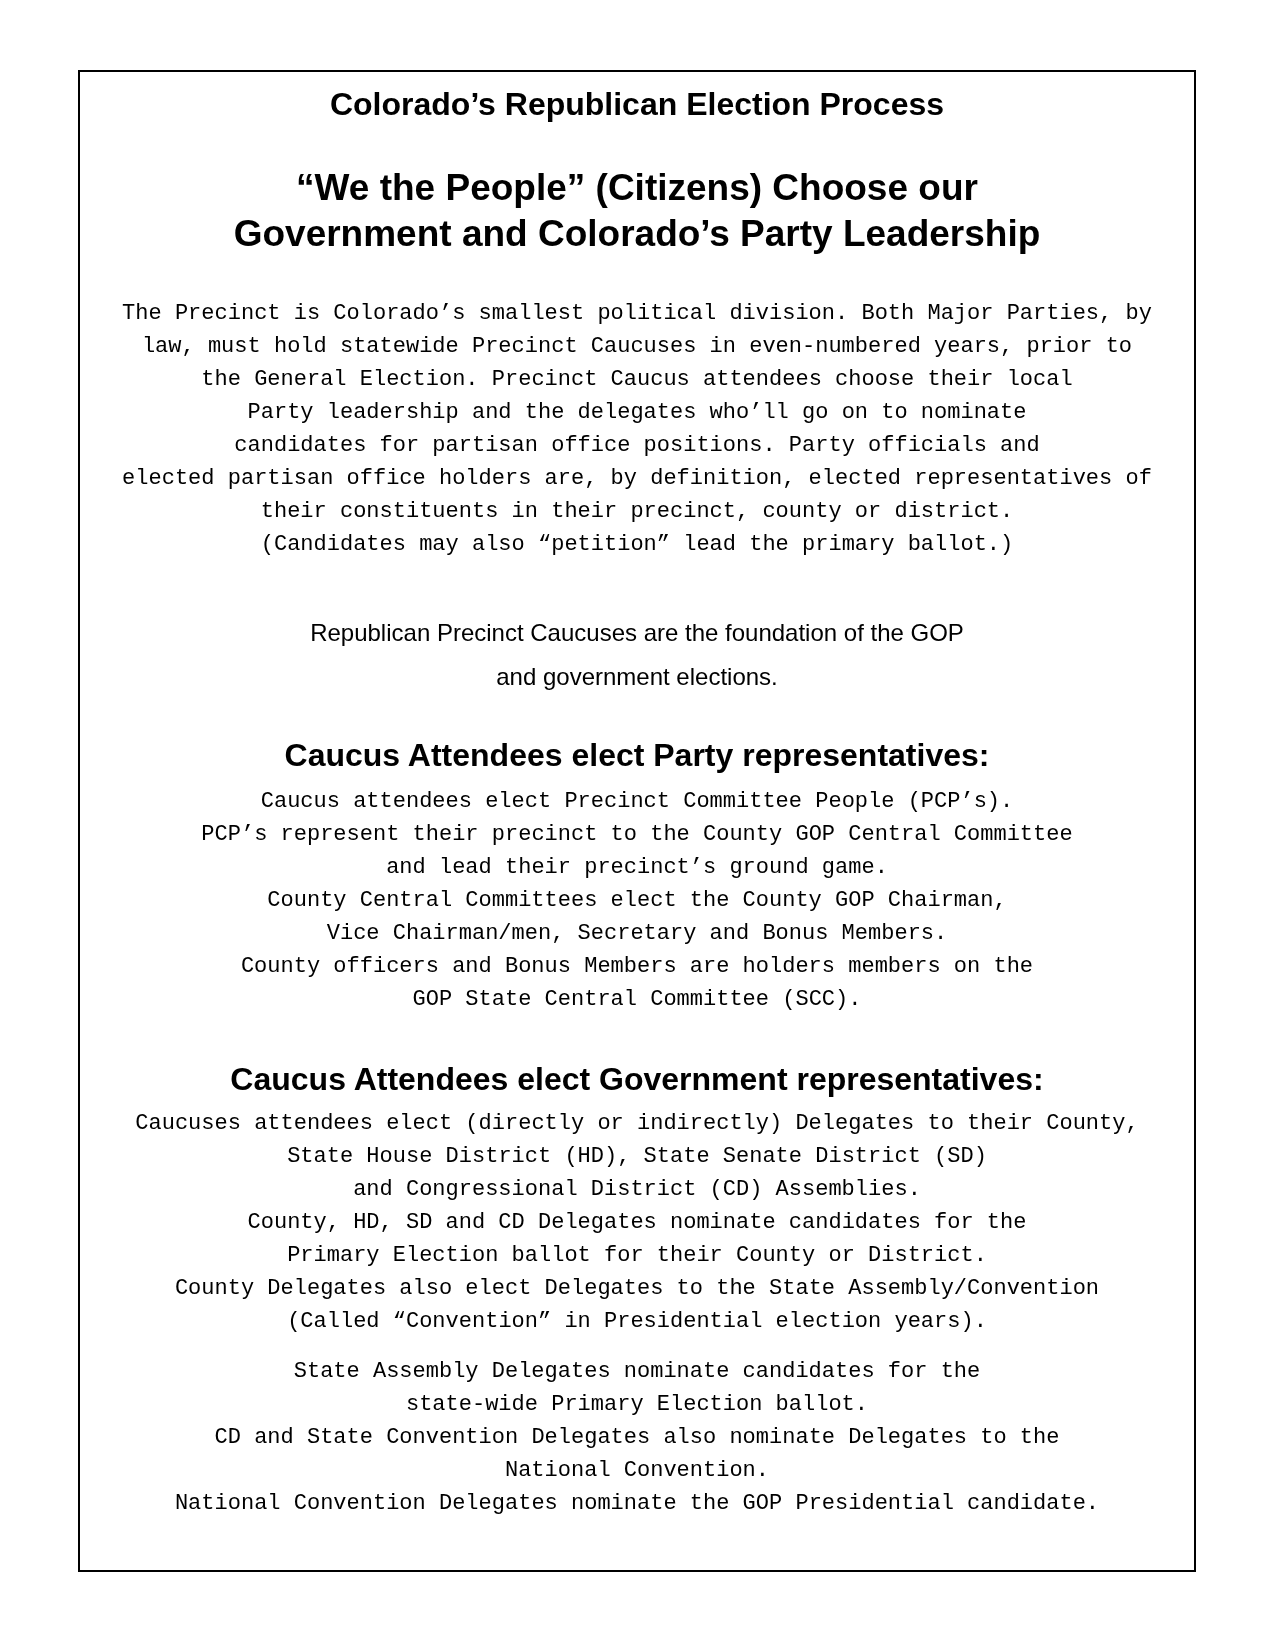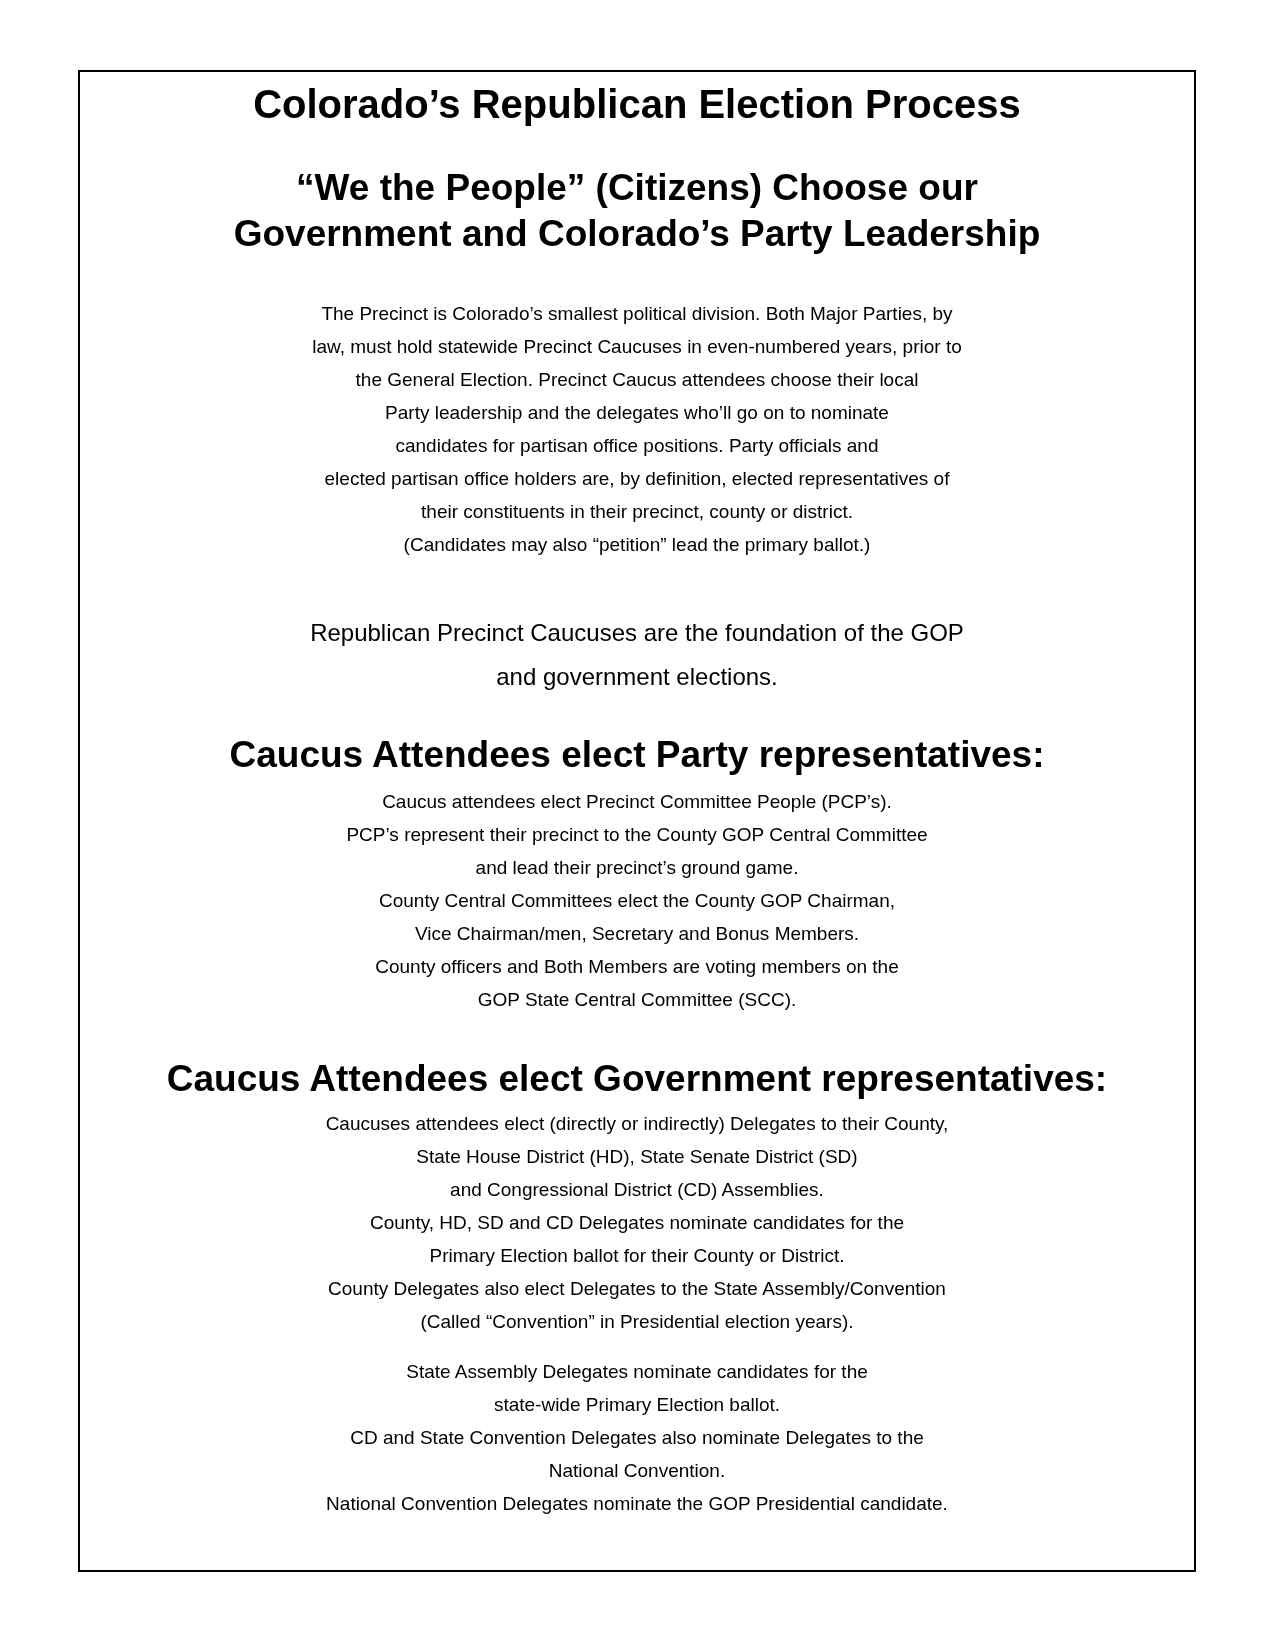--- a/index.html
+++ b/index.html
@@ -21,45 +21,46 @@
     width: 1118px;
     height: 1502px;
     border: 2px solid #000000;
     box-sizing: border-box;
     background: #ffffff;
     text-align: center;
     overflow: hidden;
   }
   .doc-title {
     margin-top: 13px;
-    font-size: 40px;
+    font-size: 32px;
     font-weight: bold;
     line-height: 38px;
   }
   .doc-subtitle {
     margin-top: 42px;
     font-size: 37px;
     font-weight: bold;
     line-height: 46px;
   }
   .body-text {
-    font-size: 19px;
+    font-size: 22px;
     line-height: 33px;
     font-weight: normal;
+    font-family: Liberation Mono, monospace;
   }
   .intro-block {
     margin-top: 40px;
   }
   .foundation-block {
     margin-top: 50px;
     font-size: 24px;
     line-height: 44px;
   }
   .section-heading {
-    font-size: 37px;
+    font-size: 32px;
     font-weight: bold;
     line-height: 40px;
   }
   .heading-party {
     margin-top: 36px;
   }
   .heading-government {
     margin-top: 43px;
   }
   .section-lines {
@@ -104,21 +105,21 @@
   </div>
 
   <div class="section-heading heading-party">Caucus Attendees elect Party representatives:</div>
 
   <div class="section-lines body-text">
     <div class="line">Caucus attendees elect Precinct Committee People (PCP’s).</div>
     <div class="line">PCP’s represent their precinct to the County GOP Central Committee</div>
     <div class="line">and lead their precinct’s ground game.</div>
     <div class="line">County Central Committees elect the County GOP Chairman,</div>
     <div class="line">Vice Chairman/men, Secretary and Bonus Members.</div>
-    <div class="line">County officers and Both Members are voting members on the</div>
+    <div class="line">County officers and Bonus Members are holders members on the</div>
     <div class="line">GOP State Central Committee (SCC).</div>
   </div>
 
   <div class="section-heading heading-government">Caucus Attendees elect Government representatives:</div>
 
   <div class="section-lines-gov body-text">
     <div class="line">Caucuses attendees elect (directly or indirectly) Delegates to their County,</div>
     <div class="line">State House District (HD), State Senate District (SD)</div>
     <div class="line">and Congressional District (CD) Assemblies.</div>
     <div class="line">County, HD, SD and CD Delegates nominate candidates for the</div>

